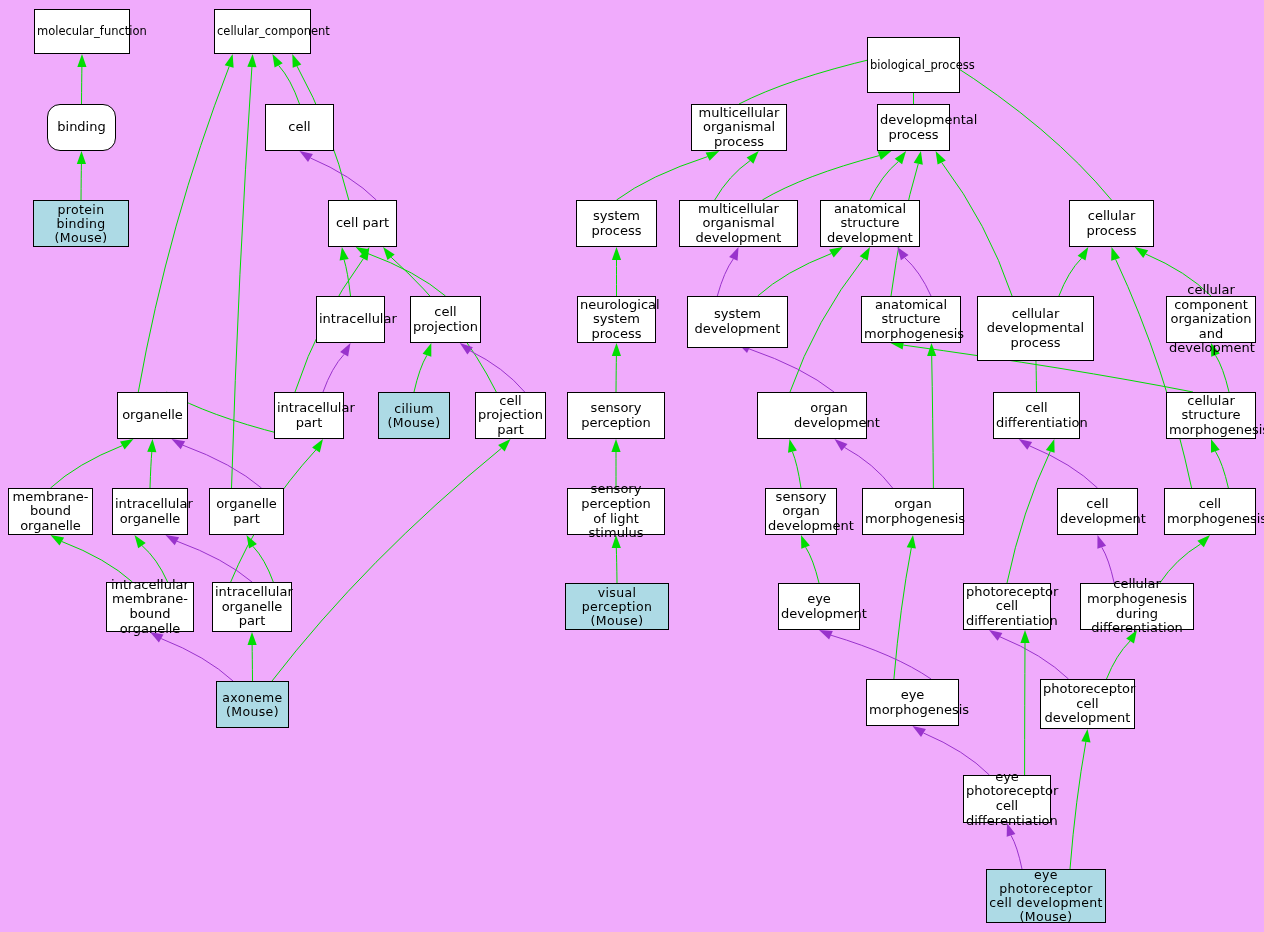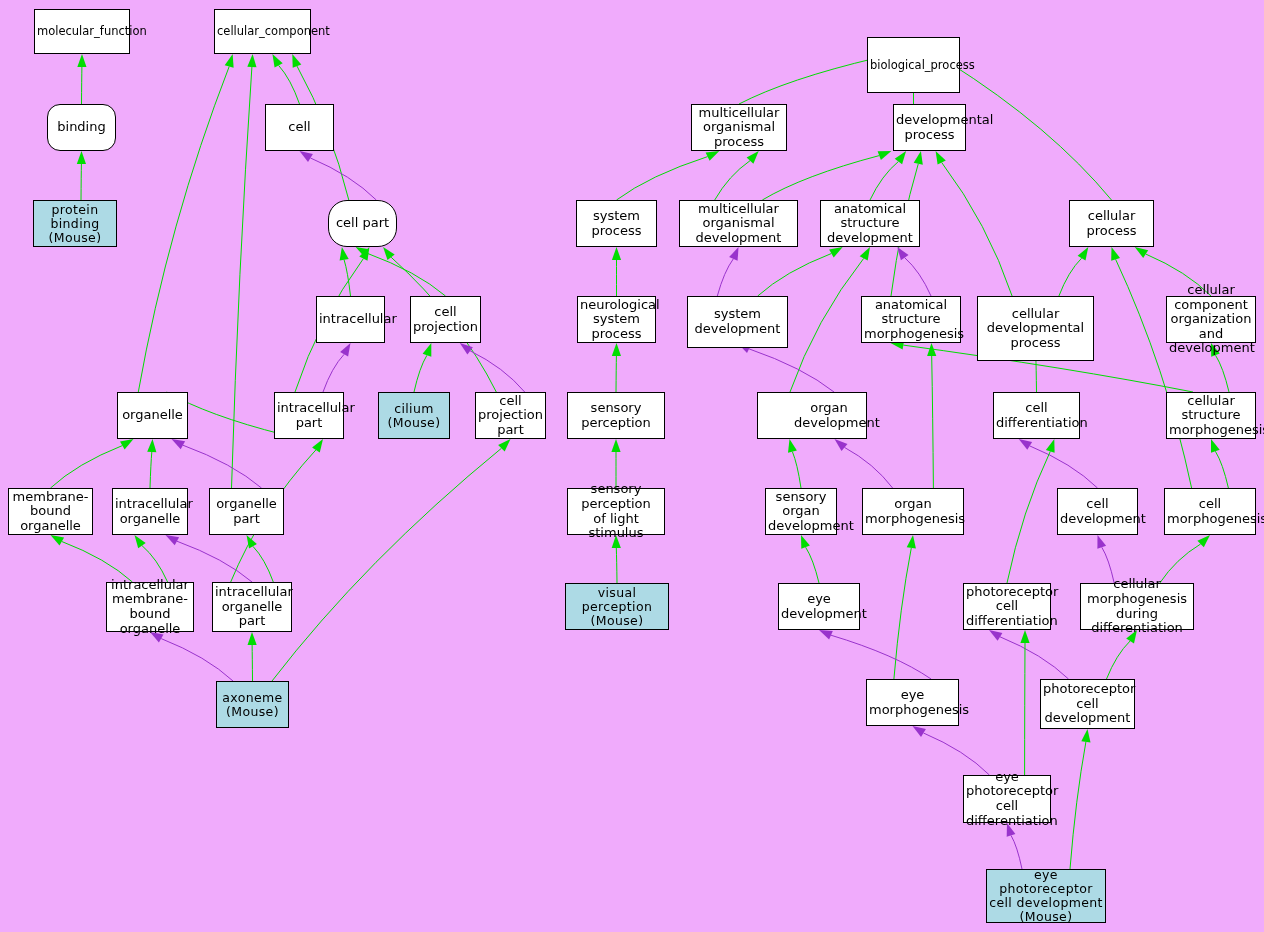--- a/index.html
+++ b/index.html
@@ -306,25 +306,25 @@
         <polygon points="1007.0,823.0 1015.4,833.9 1006.7,836.8" fill="#9933cc"></polygon>
       </g>
       <g>
         <path d="M 1070.0 869.0 Q 1075.6 799.0 1085.9 741.9" fill="none" stroke="#00dd00" stroke-width="1"></path>
         <polygon points="1087.5,729.0 1090.5,742.5 1081.3,741.3" fill="#00dd00"></polygon>
       </g>
     </svg>
   <div id="node-layer">
       <div class="node root" style="left: 34px; top: 9px; width: 96px; height: 45px;"><span>molecular_function</span></div>
       <div class="node term" style="left: 47px; top: 104px; width: 69px; height: 47px; border-radius: 13px;"><span>binding</span></div>
-      <div class="node term hl" style="left: 33px; top: 200px; width: 84px; height: 47px;"><span>protein binding
+      <div class="node term hl" style="left: 33px; top: 200px; width: 96px; height: 47px;"><span>protein binding
 (Mouse)</span></div>
       <div class="node root" style="left: 214px; top: 9px; width: 97px; height: 45px;"><span>cellular_component</span></div>
       <div class="node term" style="left: 265px; top: 104px; width: 69px; height: 47px;"><span>cell</span></div>
-      <div class="node term" style="left: 328px; top: 200px; width: 69px; height: 47px; border-radius: 19px;"><span>cell part</span></div>
+      <div class="node term" style="left: 328px; top: 200px; width: 69px; height: 47px;"><span>cell part</span></div>
       <div class="node term" style="left: 316px; top: 296px; width: 69px; height: 47px;"><span>intracellular</span></div>
       <div class="node term" style="left: 410px; top: 296px; width: 71px; height: 47px;"><span>cell projection</span></div>
       <div class="node term" style="left: 117px; top: 392px; width: 71px; height: 47px;"><span>organelle</span></div>
       <div class="node term" style="left: 274px; top: 392px; width: 70px; height: 47px;"><span>intracellular
 part</span></div>
       <div class="node term hl" style="left: 378px; top: 392px; width: 72px; height: 47px;"><span>cilium
 (Mouse)</span></div>
       <div class="node term" style="left: 475px; top: 392px; width: 71px; height: 47px;"><span>cell projection
 part</span></div>
       <div class="node term" style="left: 8px; top: 488px; width: 85px; height: 47px;"><span>membrane-bound
@@ -335,21 +335,21 @@
       <div class="node term" style="left: 106px; top: 582px; width: 88px; height: 50px;"><span>intracellular
 membrane-bound
 organelle</span></div>
       <div class="node term" style="left: 212px; top: 582px; width: 80px; height: 50px;"><span>intracellular
 organelle part</span></div>
       <div class="node term hl" style="left: 216px; top: 681px; width: 73px; height: 47px;"><span>axoneme
 (Mouse)</span></div>
       <div class="node root" style="left: 867px; top: 9px; width: 93px; height: 56px; margin-top: 28px;"><span>biological_process</span></div>
       <div class="node term" style="left: 691px; top: 104px; width: 96px; height: 47px;"><span>multicellular
 organismal process</span></div>
-      <div class="node term" style="left: 877px; top: 104px; width: 73px; height: 47px; margin-left: 16px;"><span>developmental
+      <div class="node term" style="left: 877px; top: 104px; width: 73px; height: 47px;"><span>developmental
 process</span></div>
       <div class="node term" style="left: 576px; top: 200px; width: 81px; height: 47px;"><span>system process</span></div>
       <div class="node term" style="left: 679px; top: 200px; width: 119px; height: 47px;"><span>multicellular
 organismal development</span></div>
       <div class="node term" style="left: 820px; top: 200px; width: 100px; height: 47px;"><span>anatomical structure
 development</span></div>
       <div class="node term" style="left: 1069px; top: 200px; width: 85px; height: 47px;"><span>cellular process</span></div>
       <div class="node term" style="left: 577px; top: 296px; width: 79px; height: 47px;"><span>neurological
 system process</span></div>
       <div class="node term" style="left: 687px; top: 296px; width: 101px; height: 52px;"><span>system development</span></div>

